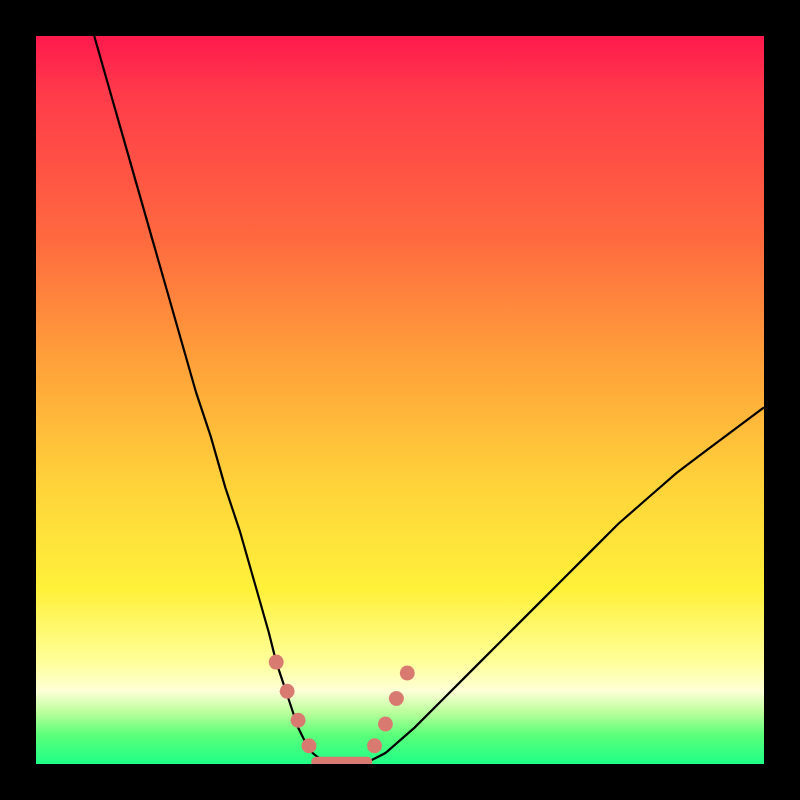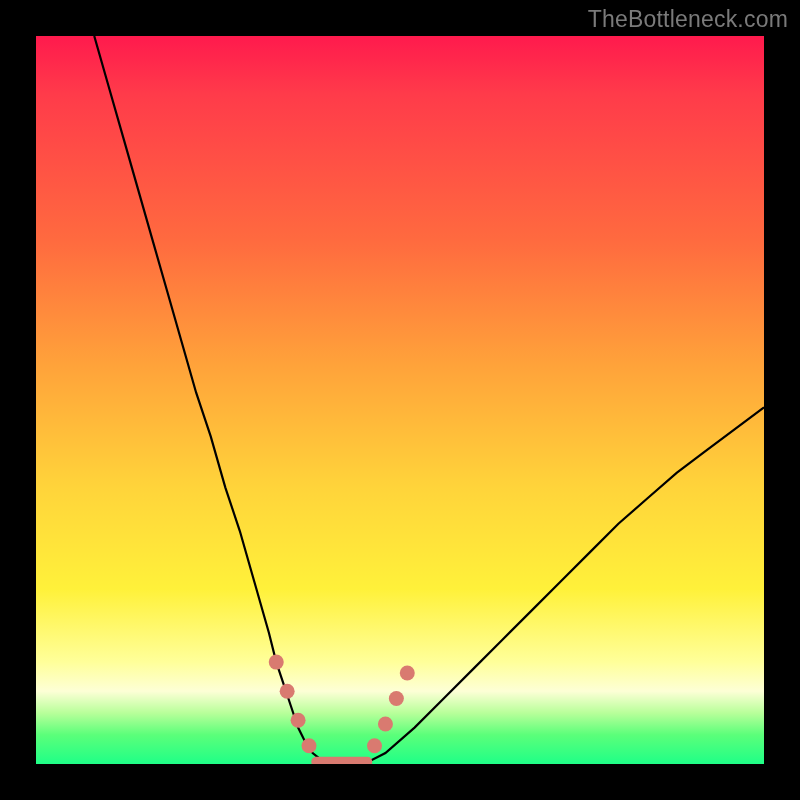--- a/index.html
+++ b/index.html
@@ -74,14 +74,13 @@
             <circle cx="262.08" cy="684.32" r="7.5" fill="#d97a70"></circle>
             <circle cx="273.00" cy="709.80" r="7.5" fill="#d97a70"></circle>
             <circle cx="338.52" cy="709.80" r="7.5" fill="#d97a70"></circle>
             <circle cx="349.44" cy="687.96" r="7.5" fill="#d97a70"></circle>
             <circle cx="360.36" cy="662.48" r="7.5" fill="#d97a70"></circle>
             <circle cx="371.28" cy="637.00" r="7.5" fill="#d97a70"></circle>
           </g>
       </g>
     </svg>
   </div>
-  <div class="watermark">TheBottleneck.com</div>
 </div>
 
 </body></html>

